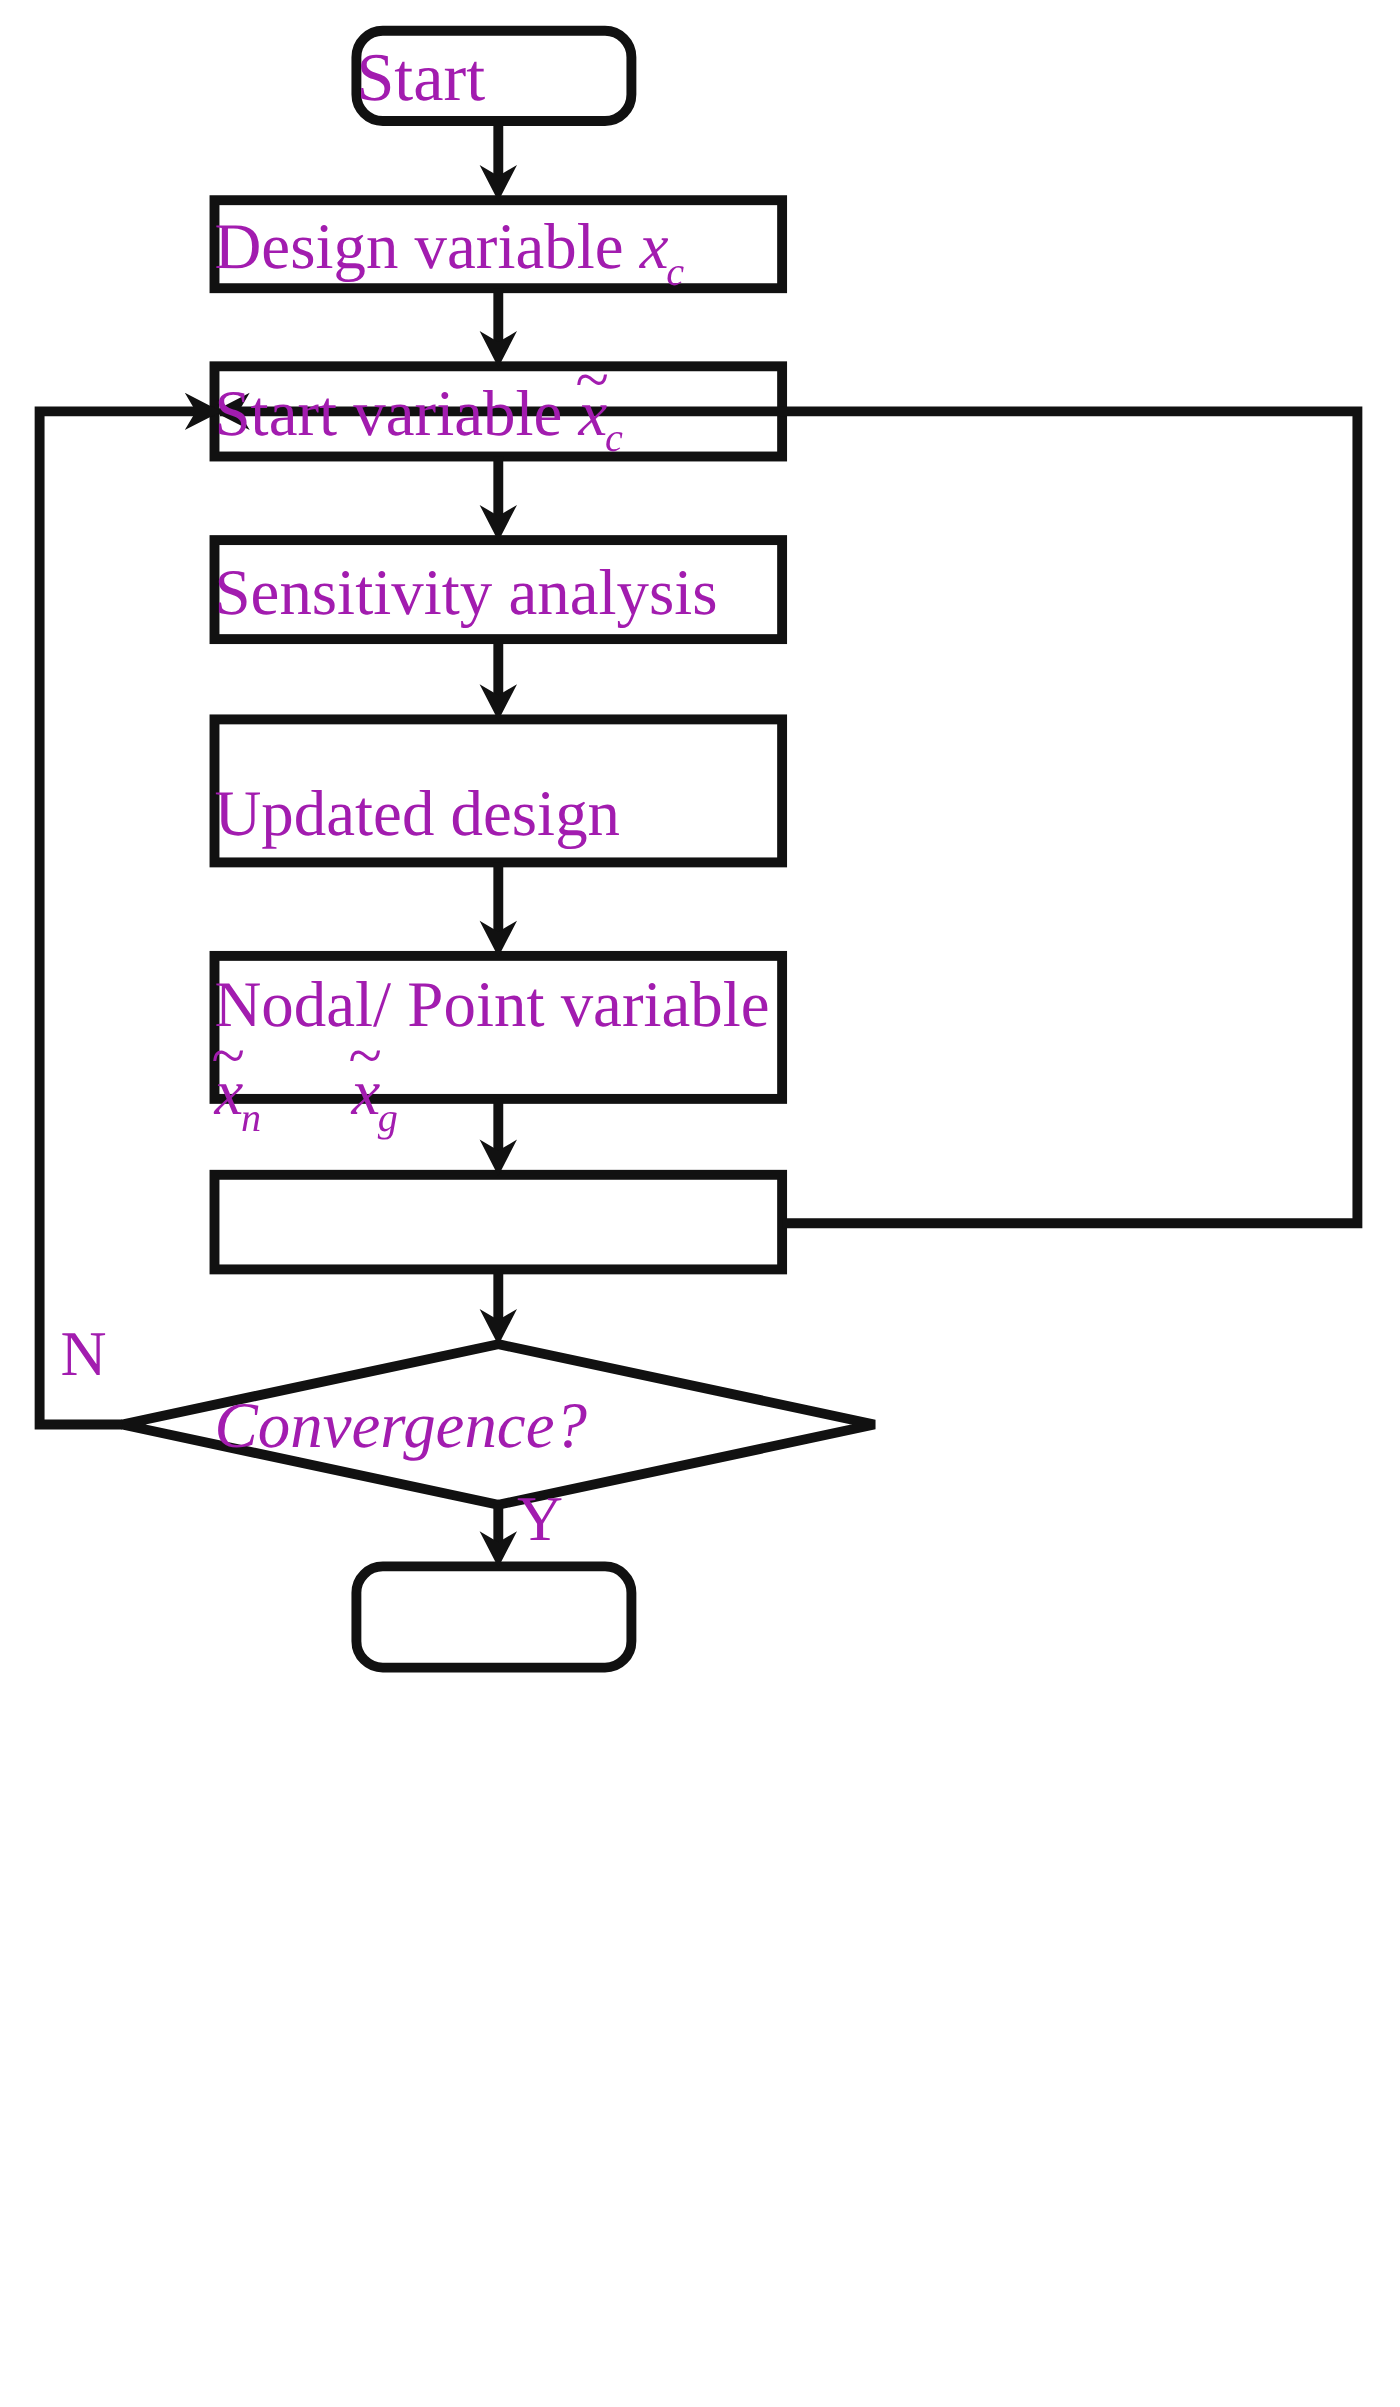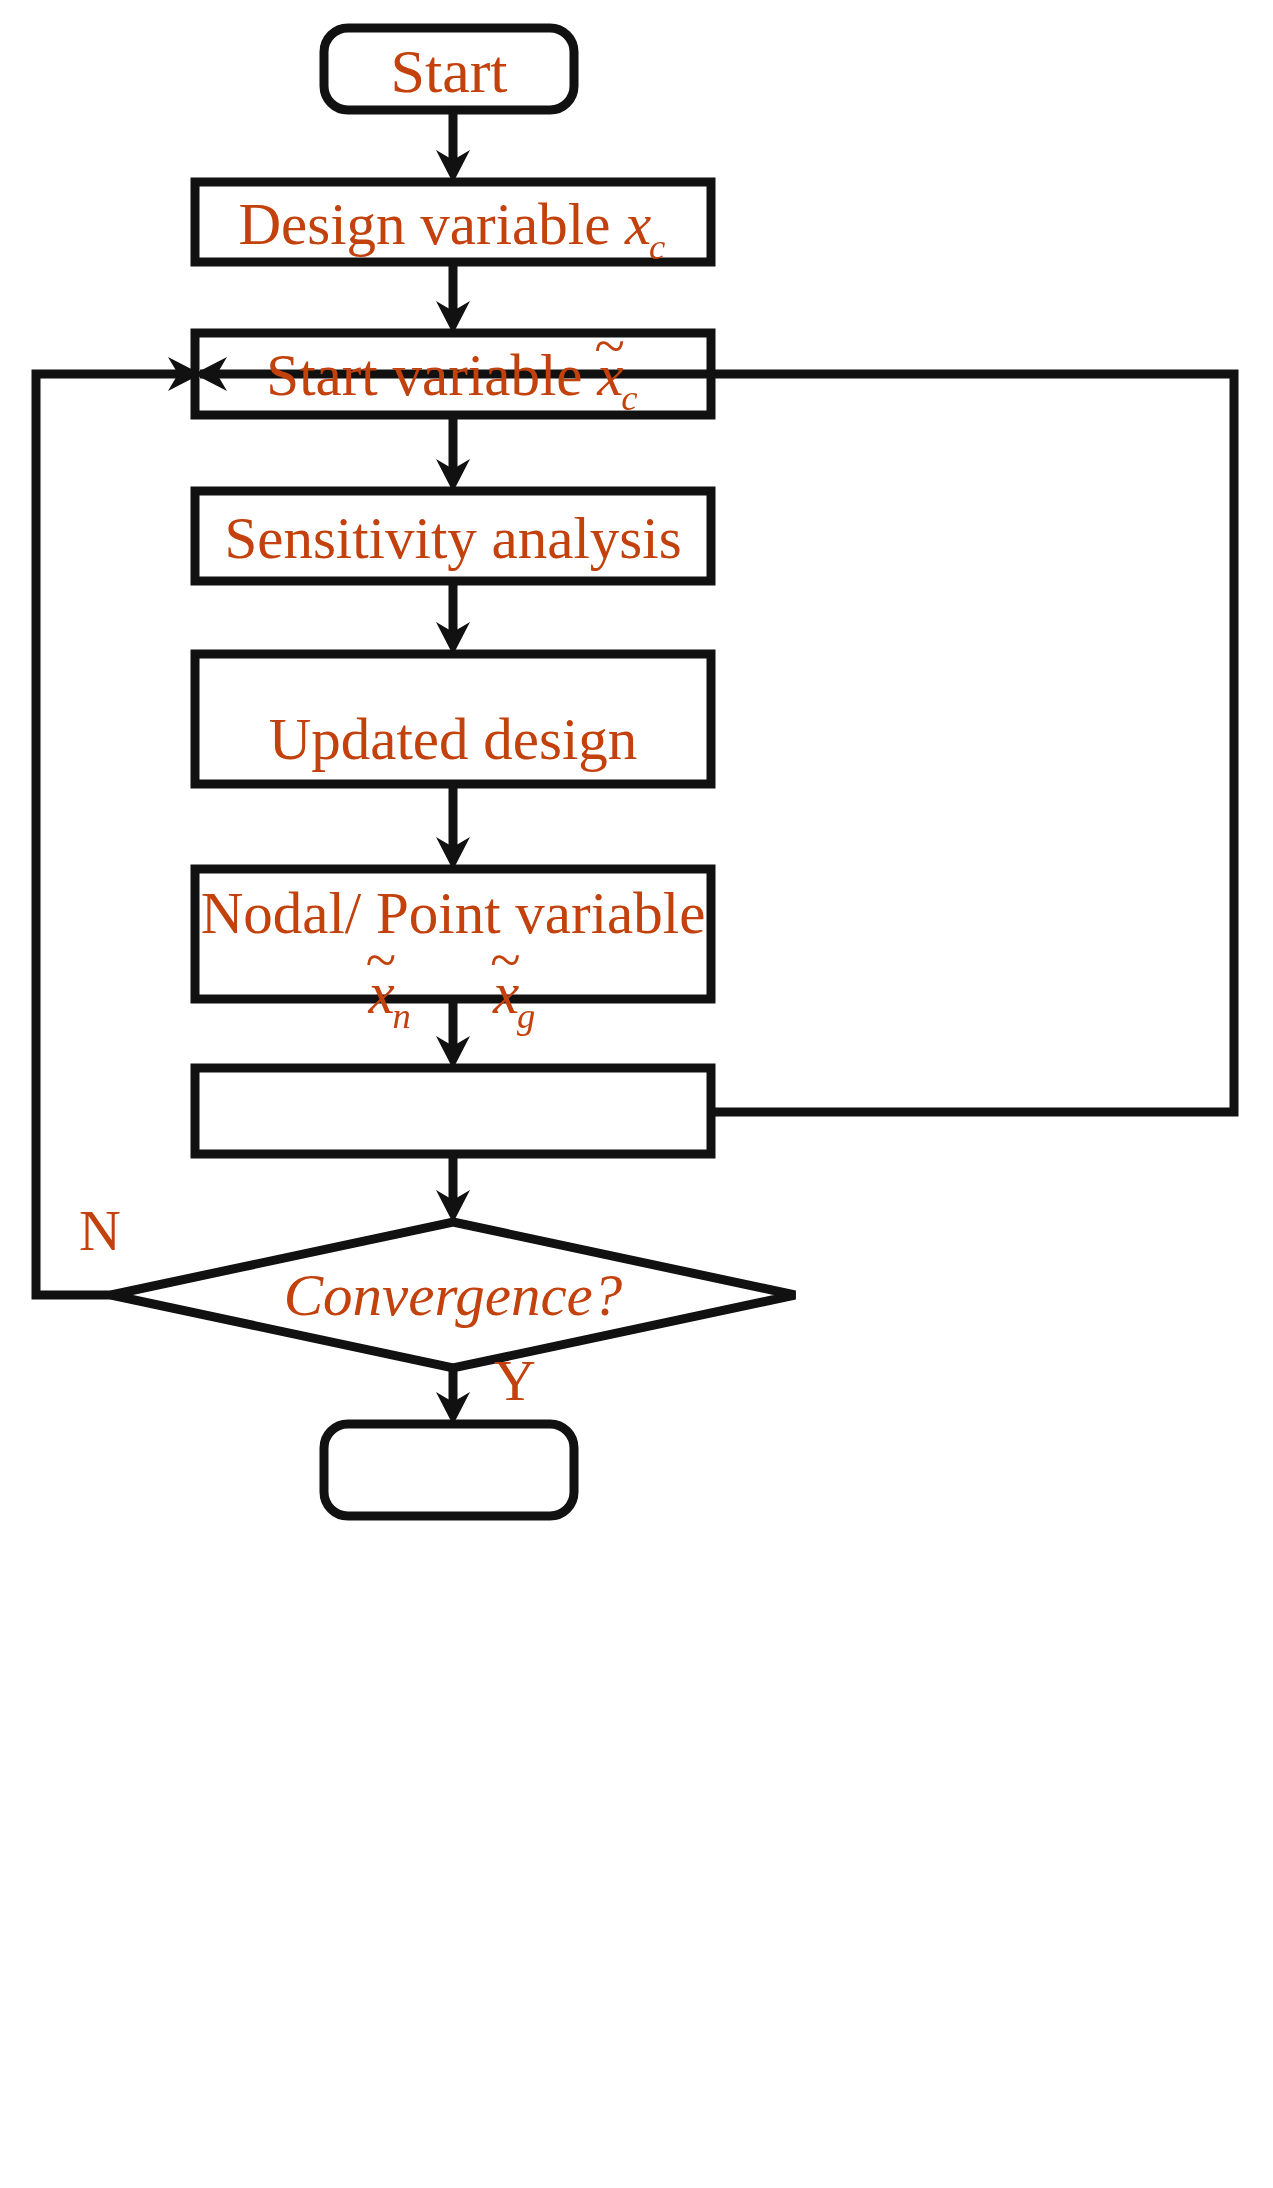--- a/index.html
+++ b/index.html
@@ -34,23 +34,22 @@
     stroke: #111111;
     stroke-width: 9;
     fill: none;
     stroke-linecap: butt;
     stroke-linejoin: miter;
   }
   .arrowhead { fill: #111111; stroke: none; }
 
   .lbl {
     position: absolute;
-    color: #c2410c;
+    color: #a21caf;
     font-family: "Liberation Serif", "DejaVu Serif", serif;
-    text-align: center;
     line-height: 1.08;
     white-space: nowrap;
     -webkit-font-smoothing: antialiased;
   }
   .lbl.big   { font-size: 62px; }
   .lbl.node  { font-size: 59px; }
   .lbl.small { font-size: 58px; }
 
   .var {
     font-style: italic;

